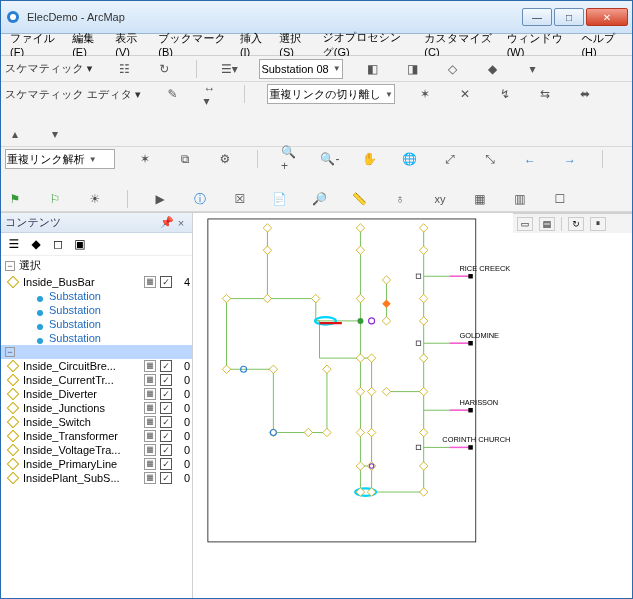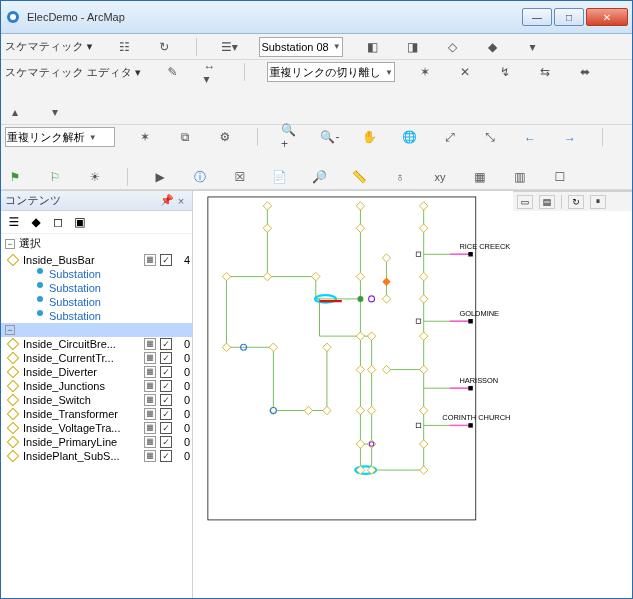--- a/index.html
+++ b/index.html
@@ -39,21 +39,21 @@
 .toc-body { flex: 1; overflow: auto; }
 .group-header { display: flex; align-items: center; padding: 2px 4px; background: #fff; gap: 4px; }
 .group-header .exp { width: 10px; height: 10px; border: 1px solid #999; font-size: 9px; line-height: 8px; text-align: center; color: #555; }
 .group-header.sel { background: #bcd7ff; }
 .layer-row { display: flex; align-items: center; padding: 1px 2px 1px 6px; gap: 4px; white-space: nowrap; }
 .layer-row .sym { width: 12px; height: 12px; flex: none; display: inline-flex; align-items: center; justify-content: center; }
 .layer-row .name { flex: 1; overflow: hidden; text-overflow: ellipsis; }
 .layer-row .tool { width: 12px; height: 12px; border: 1px solid #999; font-size: 8px; line-height: 10px; text-align: center; color: #555; }
 .layer-row .chk { width: 12px; height: 12px; border: 1px solid #555; font-size: 9px; line-height: 10px; text-align: center; color: #333; }
 .layer-row .count { width: 14px; text-align: right; }
-.sub-item { display: flex; align-items: flex-start; gap: 6px; padding: 1px 2px 1px 36px; color: #1e6bc1; }
+.sub-item { display: flex; align-items: flex-end; gap: 6px; padding: 1px 2px 1px 36px; color: #1e6bc1; }
 .sub-item .dot { width: 6px; height: 6px; border-radius: 50%; background: #2aa0d8; }
 
 
 .mapwrap { flex: 1; display: flex; flex-direction: row; }
 .mapcanvas { flex: 1; background: #fff; position: relative; overflow: hidden; }
 svg.schema { position: absolute; inset: 0; }
 .map-tabs { height: 20px; background: #f3f3f3; border-top: 1px solid #d0d0d0; display: flex; align-items: center; padding: 0 4px; gap: 6px; }
 .map-tabs .tab-ico { width: 16px; height: 14px; border: 1px solid #ccc; font-size: 9px; display: flex; align-items: center; justify-content: center; }
 .map-tabs .sep { width: 1px; height: 14px; background: #ccc; }
 .map-tabs .slider { flex: 1; height: 4px; background: #ddd; margin: 0 8px; position: relative; }
@@ -71,20 +71,32 @@
         <circle cx="8" cy="8" r="3" fill="#fff"></circle>
       </svg>
     <div class="title">ElecDemo - ArcMap</div>
     <div class="win-btns">
       <div class="win-btn">—</div>
       <div class="win-btn">□</div>
       <div class="win-btn close">✕</div>
     </div>
   </div>
 
+  <div class="menubar">
+    <span>ファイル(F)</span>
+    <span>編集(E)</span>
+    <span>表示(V)</span>
+    <span>ブックマーク(B)</span>
+    <span>挿入(I)</span>
+    <span>選択(S)</span>
+    <span>ジオプロセシング(G)</span>
+    <span>カスタマイズ(C)</span>
+    <span>ウィンドウ(W)</span>
+    <span>ヘルプ(H)</span>
+  </div>
 
   <div class="toolbar-row">
     <span class="tb-label"><span>スケマティック</span><span> ▾</span></span>
     <div class="tb-btn">☷</div>
     <div class="tb-btn">↻</div>
     <div class="tb-sep"></div>
     <div class="tb-btn">☰▾</div>
     <div class="tb-dropdown">
       <span>Substation 08</span>
         <span class="dd-arrow">▼</span>

